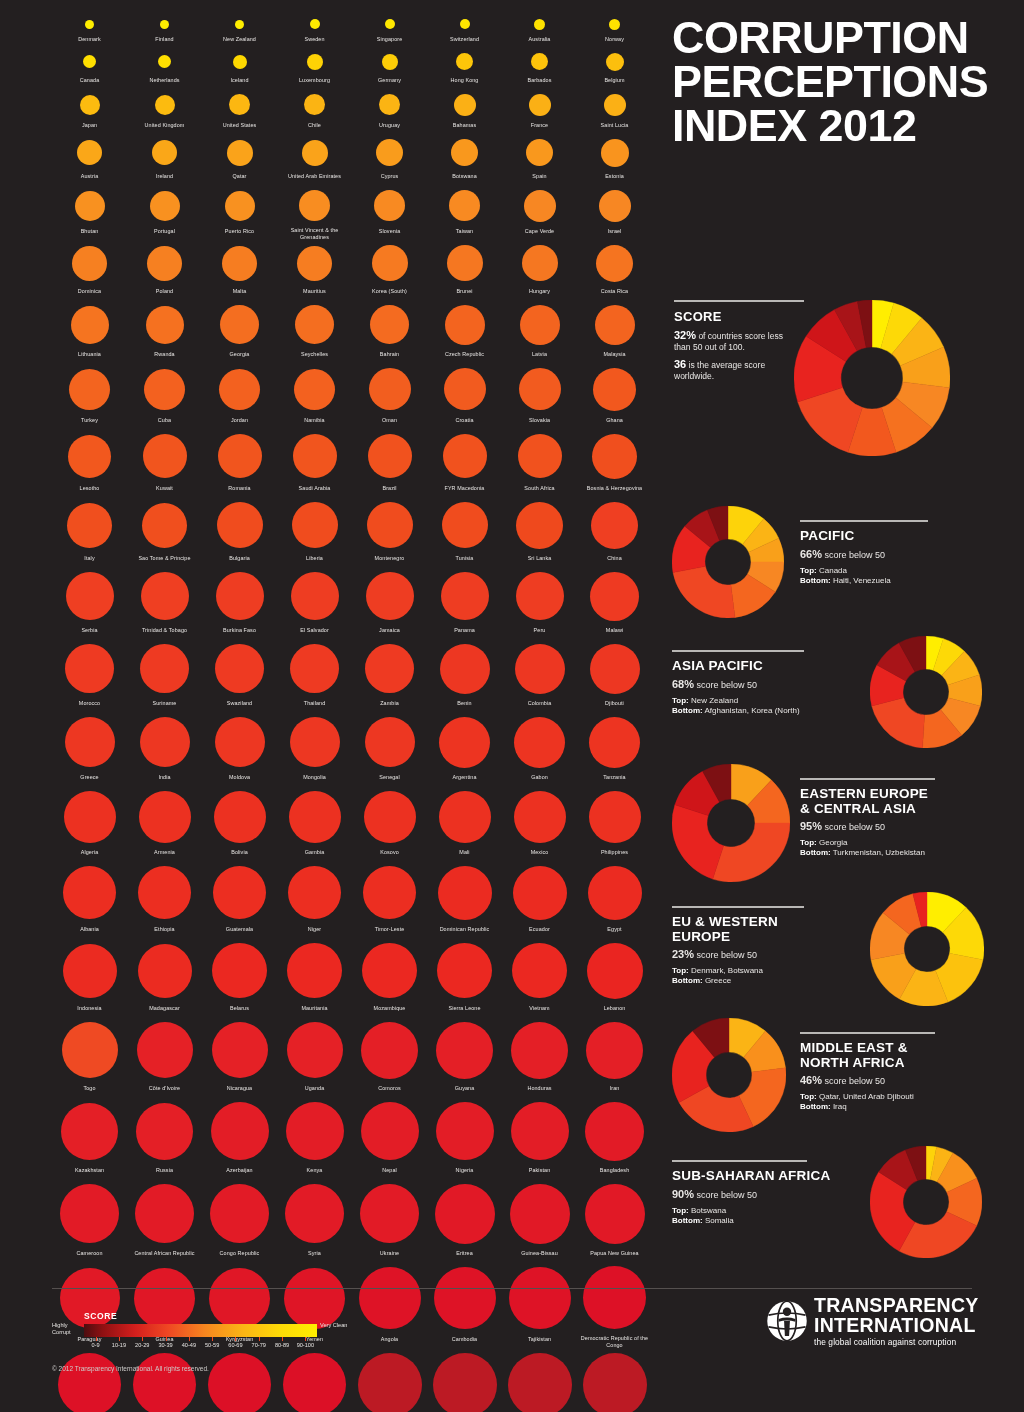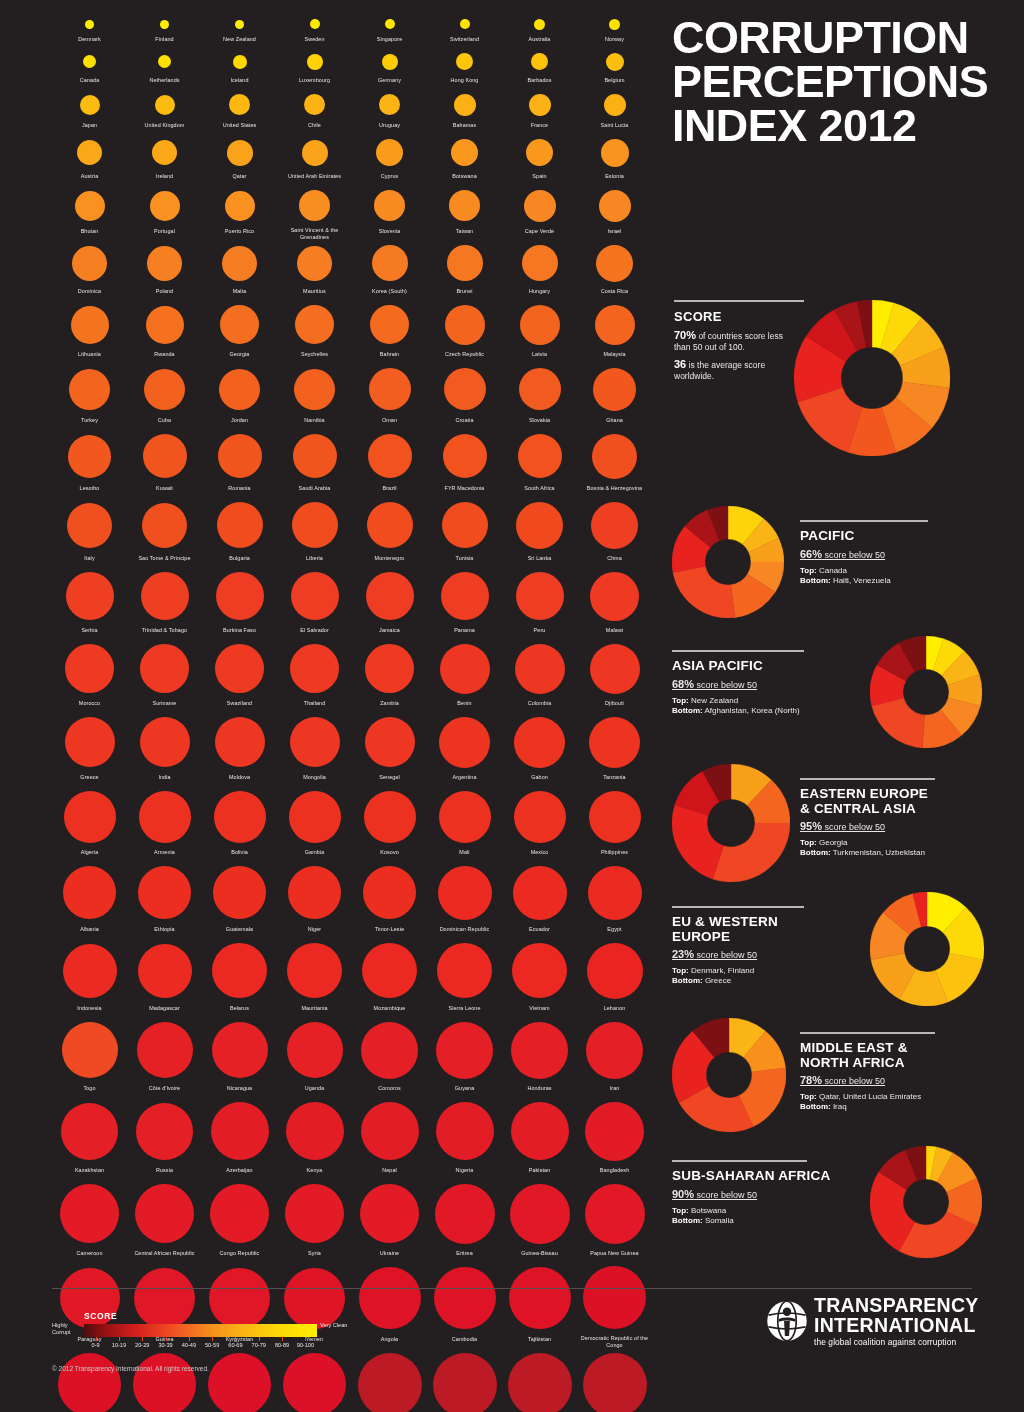--- a/index.html
+++ b/index.html
@@ -59,21 +59,21 @@
 
   
   .region{position:absolute;width:352px;}
   .region .rule{
     height:2px;background:#b9b7b5;width:135px;margin-bottom:7px;
   }
   .rname{
     font-weight:bold;font-size:13.5px;line-height:14.5px;
     letter-spacing:.2px;color:#fff;margin-bottom:5px;
   }
-  .rstat{font-size:9px;line-height:11px;color:#e9e7e5;margin-bottom:5px;text-decoration:underline;}
+  .rstat{font-size:9px;line-height:11px;color:#e9e7e5;margin-bottom:5px;}
   .rstat b{font-size:11px;}
   .rtop{font-size:8px;line-height:10px;color:#e9e7e5;}
   .rtop b{color:#ffffff;}
   .rtext{position:absolute;}
   .donut-holder{position:absolute;}
 
   
   #global-block{left:0;top:300px;}
   #global-text{left:2px;top:0;width:120px;}
   #global-text .rule{width:130px;}
@@ -1158,21 +1158,21 @@
       <div class="title-line">CORRUPTION</div>
       <div class="title-line">PERCEPTIONS</div>
       <div class="title-line">INDEX 2012</div>
     </div>
 
 
     <div class="region" id="global-block">
       <div class="rtext" id="global-text">
         <div class="rule"></div>
         <div class="gname">SCORE</div>
-        <div class="gp"><b>70%</b><span> of countries score less than 50 out of 100.</span></div>
+        <div class="gp"><b>32%</b><span> of countries score less than 50 out of 100.</span></div>
         <div class="gp"><b>36</b><span> is the average score worldwide.</span></div>
       </div>
       <div class="donut-holder" id="donut-global" style="left:122px;top:0px;"><svg width="156" height="156" viewBox="0 0 156 156">
             <path d="M78.00 0.00 A78 78 0 0 1 99.76 3.10 L86.65 48.23 A31 31 0 0 0 78.00 47.00 Z" fill="#ffee00" stroke="#ffee00" stroke-width="0.4"></path>
             <path d="M99.76 3.10 A78 78 0 0 1 127.72 17.90 L97.76 54.11 A31 31 0 0 0 86.65 48.23 Z" fill="#fdd907" stroke="#fdd907" stroke-width="0.4"></path>
             <path d="M127.72 17.90 A78 78 0 0 1 149.58 47.02 L106.45 65.69 A31 31 0 0 0 97.76 54.11 Z" fill="#fbb415" stroke="#fbb415" stroke-width="0.4"></path>
             <path d="M149.58 47.02 A78 78 0 0 1 155.38 87.78 L108.76 81.89 A31 31 0 0 0 106.45 65.69 Z" fill="#f9a01a" stroke="#f9a01a" stroke-width="0.4"></path>
             <path d="M155.38 87.78 A78 78 0 0 1 138.10 127.72 L101.89 97.76 A31 31 0 0 0 108.76 81.89 Z" fill="#f78723" stroke="#f78723" stroke-width="0.4"></path>
             <path d="M138.10 127.72 A78 78 0 0 1 102.10 152.18 L87.58 107.48 A31 31 0 0 0 101.89 97.76 Z" fill="#f5711f" stroke="#f5711f" stroke-width="0.4"></path>
             <path d="M102.10 152.18 A78 78 0 0 1 53.90 152.18 L68.42 107.48 A31 31 0 0 0 87.58 107.48 Z" fill="#f2581e" stroke="#f2581e" stroke-width="0.4"></path>
@@ -1248,37 +1248,37 @@
               <path d="M77.98 110.00 A57 57 0 0 1 29.54 106.95 L45.92 77.16 A23 23 0 0 0 65.47 78.38 Z" fill="#fbb415" stroke="#fbb415" stroke-width="0.4"></path>
               <path d="M29.54 106.95 A57 57 0 0 1 1.01 67.68 L34.41 61.31 A23 23 0 0 0 45.92 77.16 Z" fill="#f9a01a" stroke="#f9a01a" stroke-width="0.4"></path>
               <path d="M1.01 67.68 A57 57 0 0 1 13.08 20.67 L39.28 42.34 A23 23 0 0 0 34.41 61.31 Z" fill="#f78723" stroke="#f78723" stroke-width="0.4"></path>
               <path d="M13.08 20.67 A57 57 0 0 1 42.82 1.79 L51.28 34.72 A23 23 0 0 0 39.28 42.34 Z" fill="#f4661f" stroke="#f4661f" stroke-width="0.4"></path>
               <path d="M42.82 1.79 A57 57 0 0 1 57.00 0.00 L57.00 34.00 A23 23 0 0 0 51.28 34.72 Z" fill="#e8231f" stroke="#e8231f" stroke-width="0.4"></path>
             </svg></div>
           <div class="rtext" style="left: 0px; top: 14px; width: 224px;">
             <div class="rule" style="width: 132px;"></div>
             <div class="rname">EU &amp; WESTERN<br>EUROPE</div>
             <div class="rstat"><b>23%</b><span> score below 50</span></div>
-            <div class="rtop"><b>Top:</b><span> Denmark, Finland</span><br><b>Bottom:</b><span> Greece</span></div>
+            <div class="rtop"><b>Top:</b><span> Denmark, Botswana</span><br><b>Bottom:</b><span> Greece</span></div>
           </div>
         </div>
         <div class="region" style="left: 0px; top: 1018px;">
           <div class="donut-holder" style="left: 0px; top: 0px;"><svg width="114" height="114" viewBox="0 0 114 114">
               <path d="M57.00 0.00 A57 57 0 0 1 93.33 13.08 L71.66 39.28 A23 23 0 0 0 57.00 34.00 Z" fill="#fbb415" stroke="#fbb415" stroke-width="0.4"></path>
               <path d="M93.33 13.08 A57 57 0 0 1 113.55 49.86 L79.82 54.12 A23 23 0 0 0 71.66 39.28 Z" fill="#f9901c" stroke="#f9901c" stroke-width="0.4"></path>
               <path d="M113.55 49.86 A57 57 0 0 1 81.27 108.58 L66.79 77.81 A23 23 0 0 0 79.82 54.12 Z" fill="#f4661f" stroke="#f4661f" stroke-width="0.4"></path>
               <path d="M81.27 108.58 A57 57 0 0 1 7.05 84.46 L36.84 68.08 A23 23 0 0 0 66.79 77.81 Z" fill="#ef4723" stroke="#ef4723" stroke-width="0.4"></path>
               <path d="M7.05 84.46 A57 57 0 0 1 20.67 13.08 L42.34 39.28 A23 23 0 0 0 36.84 68.08 Z" fill="#e8231f" stroke="#e8231f" stroke-width="0.4"></path>
               <path d="M20.67 13.08 A57 57 0 0 1 57.00 0.00 L57.00 34.00 A23 23 0 0 0 42.34 39.28 Z" fill="#7d1013" stroke="#7d1013" stroke-width="0.4"></path>
             </svg></div>
           <div class="rtext" style="left: 128px; top: 14px; width: 224px;">
             <div class="rule" style="width: 135px;"></div>
             <div class="rname">MIDDLE EAST &amp;<br>NORTH AFRICA</div>
-            <div class="rstat"><b>78%</b><span> score below 50</span></div>
-            <div class="rtop"><b>Top:</b><span> Qatar, United Lucia Emirates</span><br><b>Bottom:</b><span> Iraq</span></div>
+            <div class="rstat"><b>46%</b><span> score below 50</span></div>
+            <div class="rtop"><b>Top:</b><span> Qatar, United Arab Djibouti</span><br><b>Bottom:</b><span> Iraq</span></div>
           </div>
         </div>
         <div class="region" style="left: 0px; top: 1146px;">
           <div class="donut-holder" style="left: 198px; top: 0px;"><svg width="112" height="112" viewBox="0 0 112 112">
               <path d="M56.00 0.00 A56 56 0 0 1 66.49 0.99 L60.31 33.41 A23 23 0 0 0 56.00 33.00 Z" fill="#fdd30a" stroke="#fdd30a" stroke-width="0.4"></path>
               <path d="M66.49 0.99 A56 56 0 0 1 82.98 6.93 L67.08 35.84 A23 23 0 0 0 60.31 33.41 Z" fill="#fbb415" stroke="#fbb415" stroke-width="0.4"></path>
               <path d="M82.98 6.93 A56 56 0 0 1 106.67 32.16 L76.81 46.21 A23 23 0 0 0 67.08 35.84 Z" fill="#f9901c" stroke="#f9901c" stroke-width="0.4"></path>
               <path d="M106.67 32.16 A56 56 0 0 1 106.67 79.84 L76.81 65.79 A23 23 0 0 0 76.81 46.21 Z" fill="#f4661f" stroke="#f4661f" stroke-width="0.4"></path>
               <path d="M106.67 79.84 A56 56 0 0 1 29.02 105.07 L44.92 76.16 A23 23 0 0 0 76.81 65.79 Z" fill="#ef4723" stroke="#ef4723" stroke-width="0.4"></path>
               <path d="M29.02 105.07 A56 56 0 0 1 8.72 25.99 L36.58 43.68 A23 23 0 0 0 44.92 76.16 Z" fill="#e8231f" stroke="#e8231f" stroke-width="0.4"></path>

